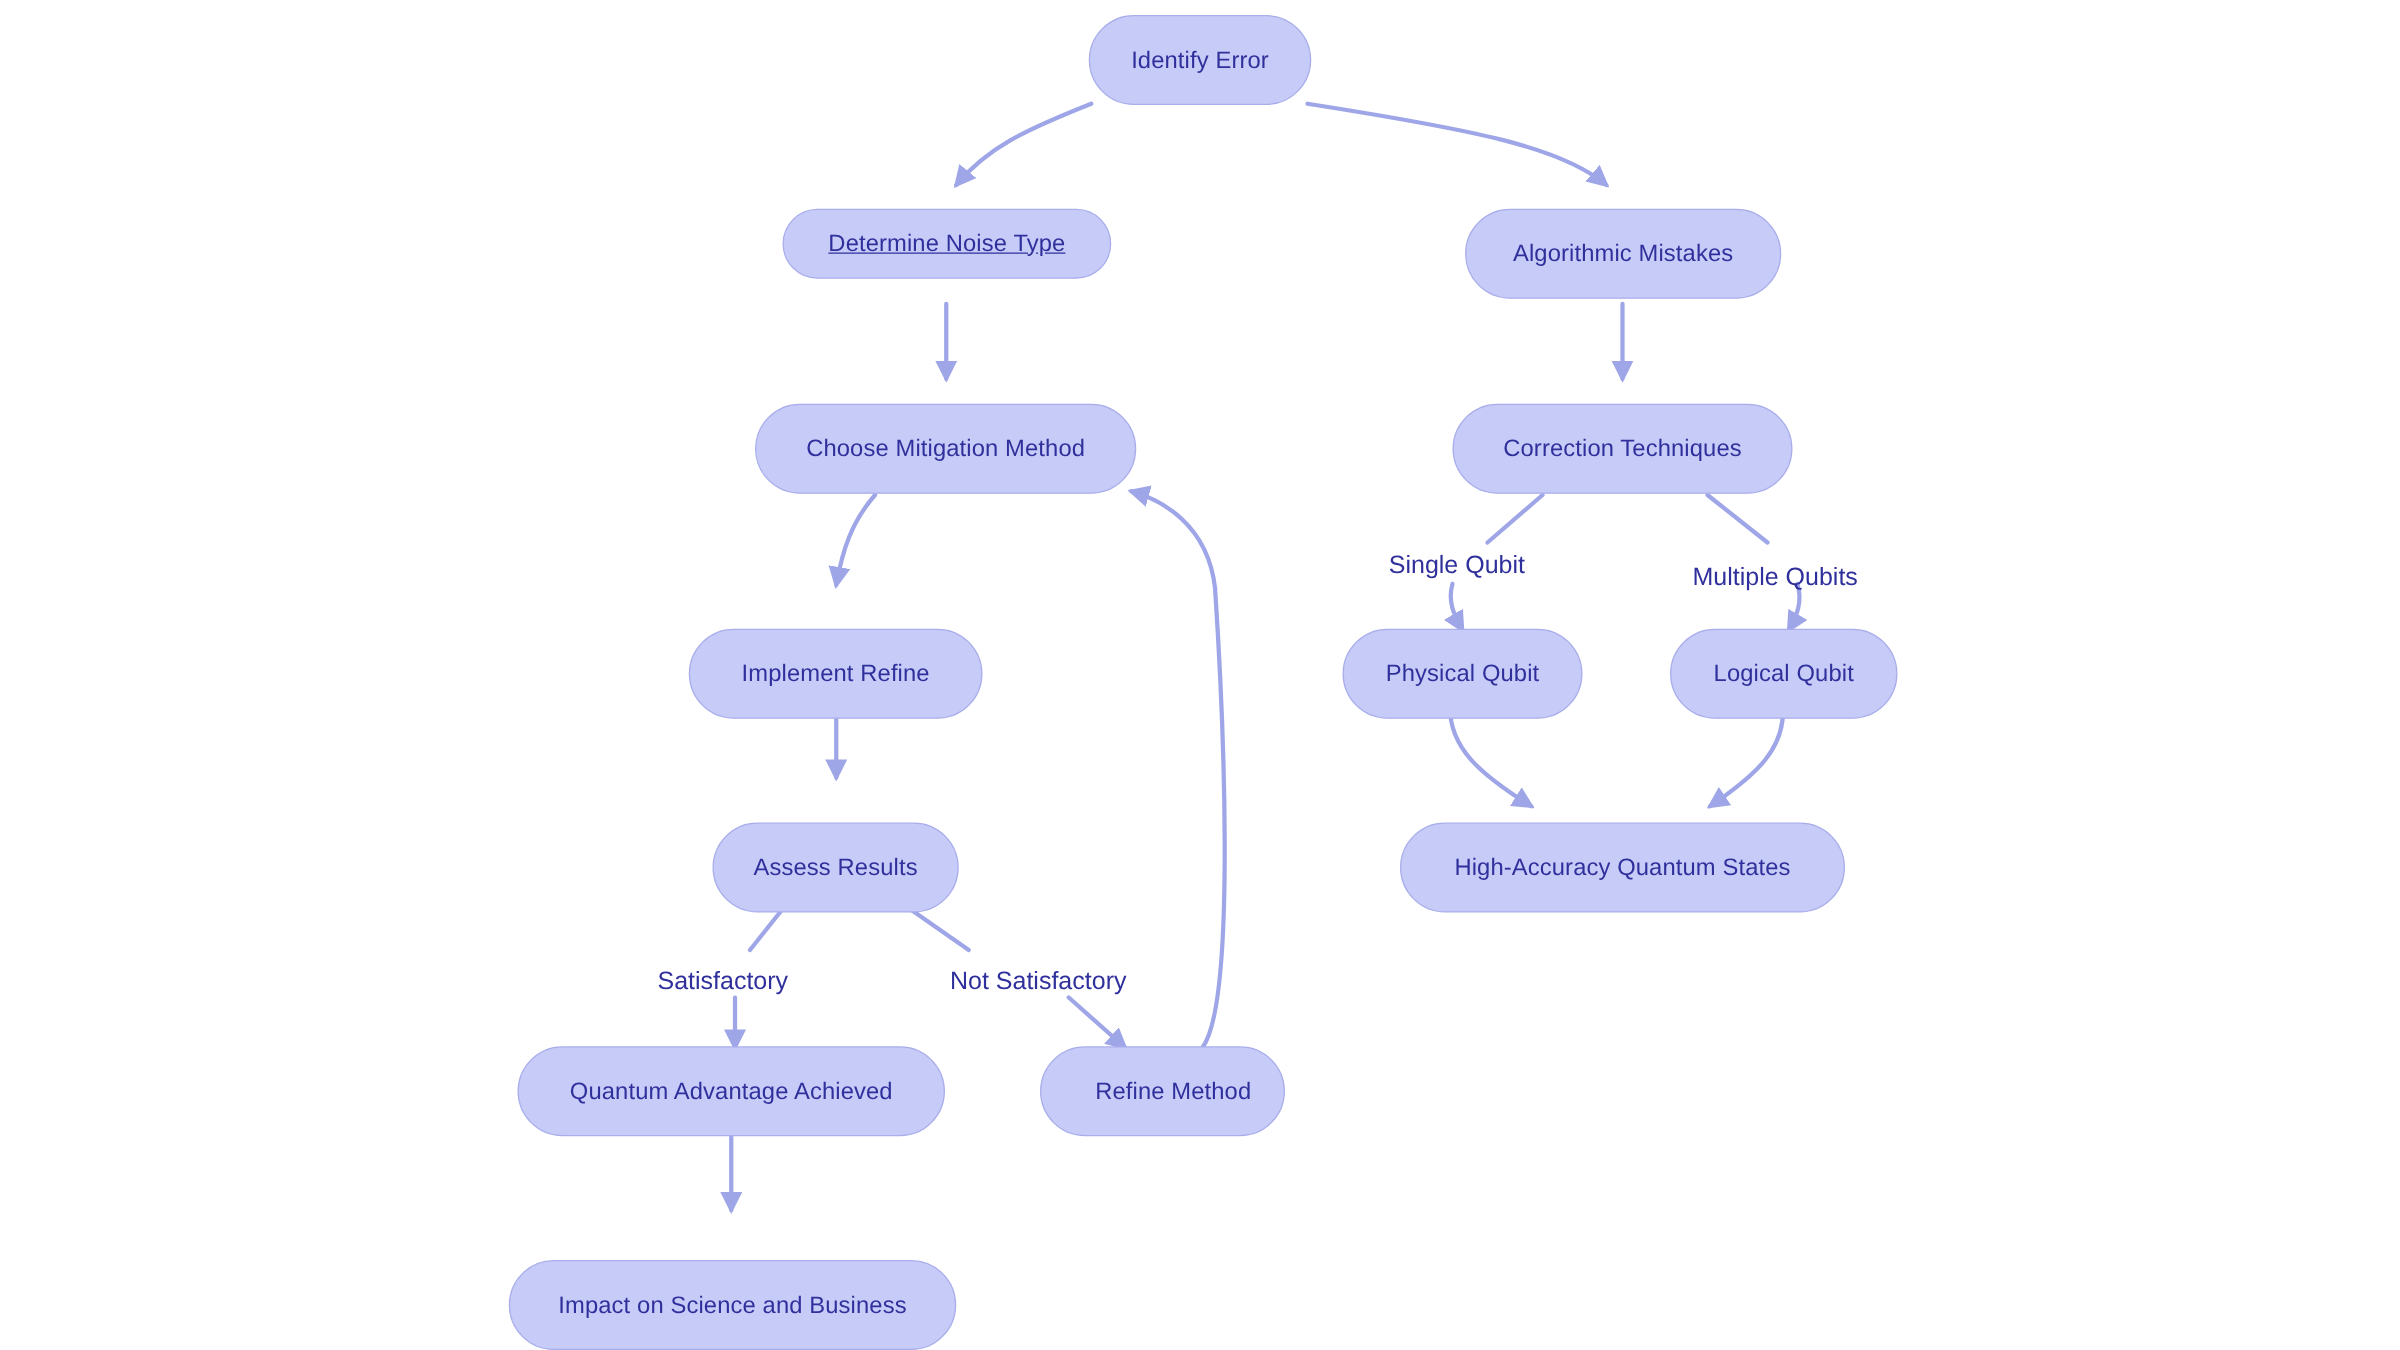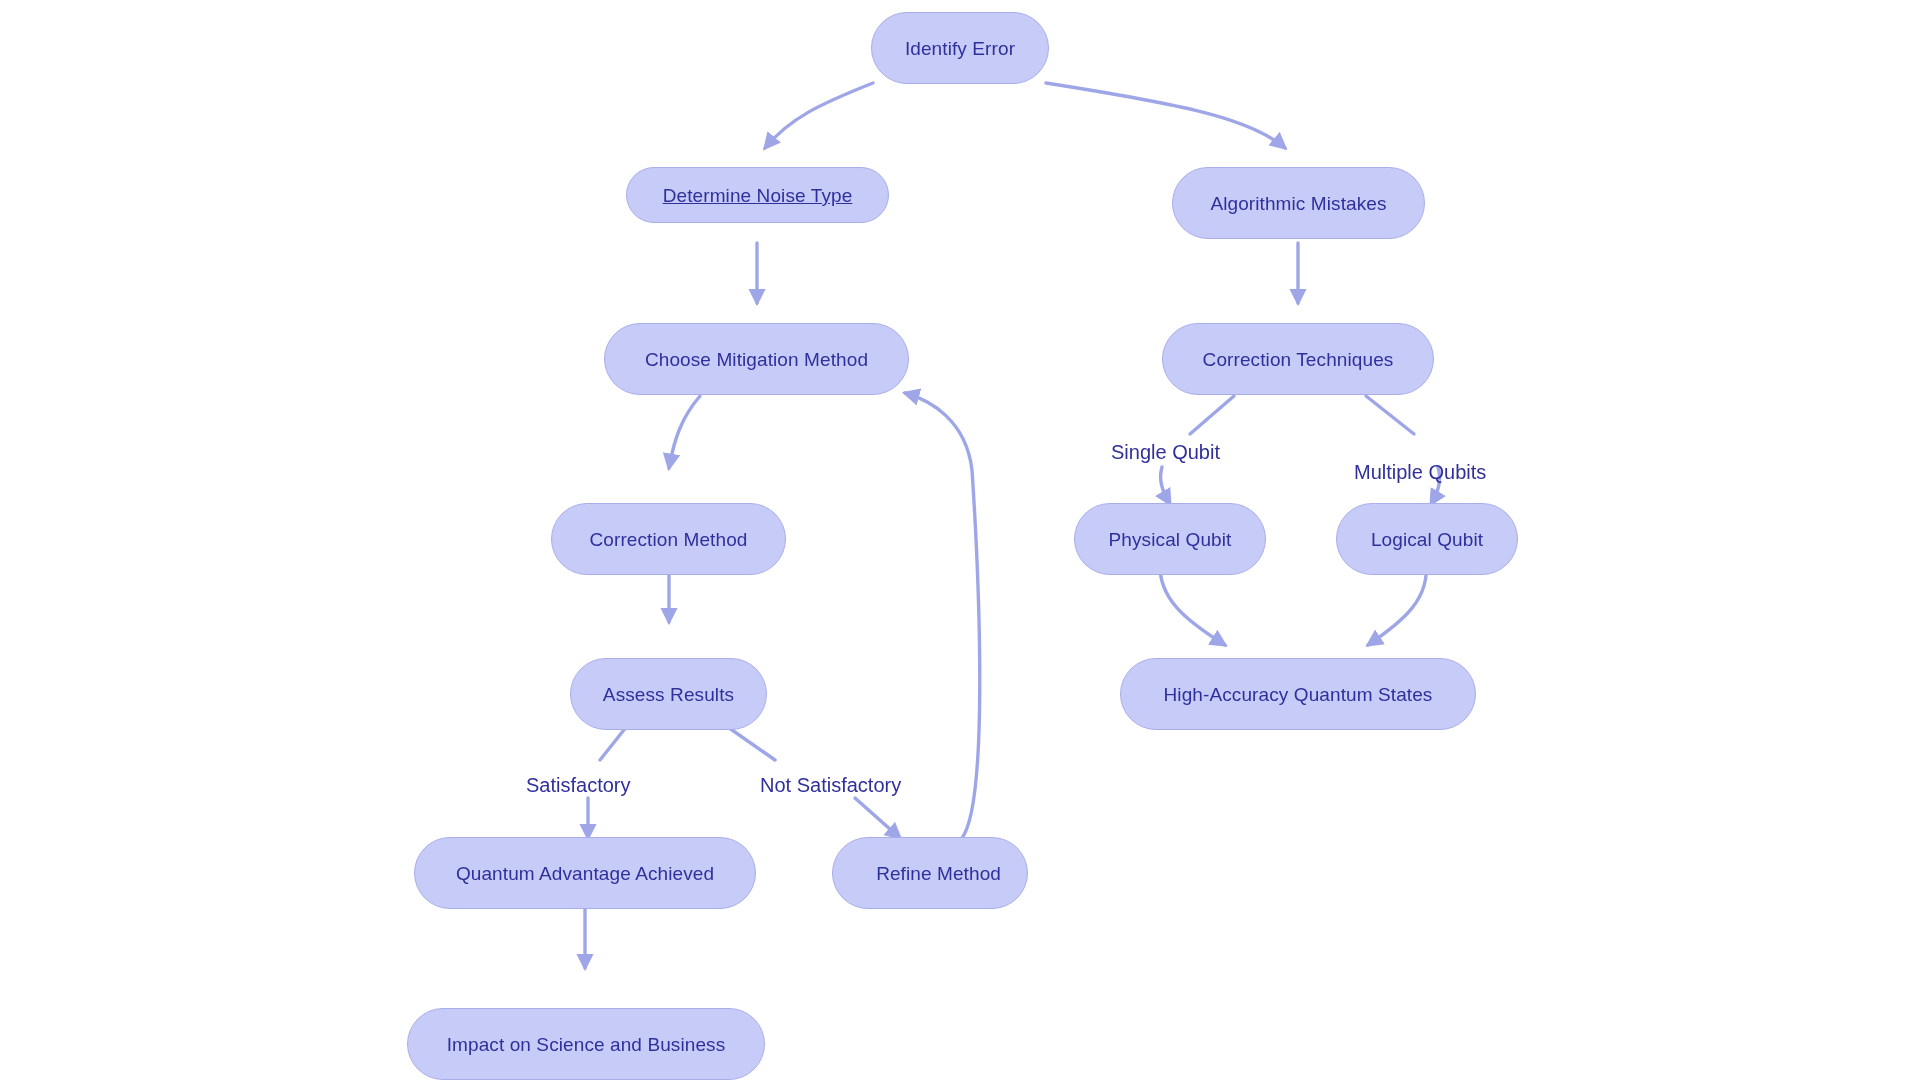--- a/index.html
+++ b/index.html
@@ -117,21 +117,21 @@
 
   <div class="node" style="left:1162px; top:323px; width:272px; height:72px;">
     <span class="node-label">Correction Techniques</span>
   </div>
 
   <div class="node" style="left:604px; top:323px; width:305px; height:72px;">
     <span class="node-label">Choose Mitigation Method</span>
   </div>
 
   <div class="node" style="left:551px; top:503px; width:235px; height:72px;">
-    <span class="node-label">Correction Method</span>
+    <span class="node-label">Implement Refine</span>
   </div>
 
   <div class="node" style="left:1074px; top:503px; width:192px; height:72px;">
     <span class="node-label">Physical Qubit</span>
   </div>
 
   <div class="node" style="left:1336px; top:503px; width:182px; height:72px;">
     <span class="node-label">Logical Qubit</span>
   </div>
 
@@ -150,19 +150,19 @@
   <div class="node" style="left:832px; top:837px; width:196px; height:72px;justify-content:flex-end;">
     <span class="node-label">Refine Method</span>
   </div>
 
   <div class="node" style="left:407px; top:985px; width:358px; height:72px;margin-top:23px;">
     <span class="node-label">Impact on Science and Business</span>
   </div>
 
   <div class="edge-label" style="left:1111px; top:442px;">Single Qubit</div>
 
-  <div class="edge-label" style="left:1354px; top:462px;">Multiple Qubits</div>
+  <div class="edge-label" style="left:1354px; top:452px;">Multiple Qubits</div>
 
   <div class="edge-label" style="left:526px; top:775px;">Satisfactory</div>
 
   <div class="edge-label" style="left:760px; top:775px;">Not Satisfactory</div>
 
 </div>
 
 </body></html>

